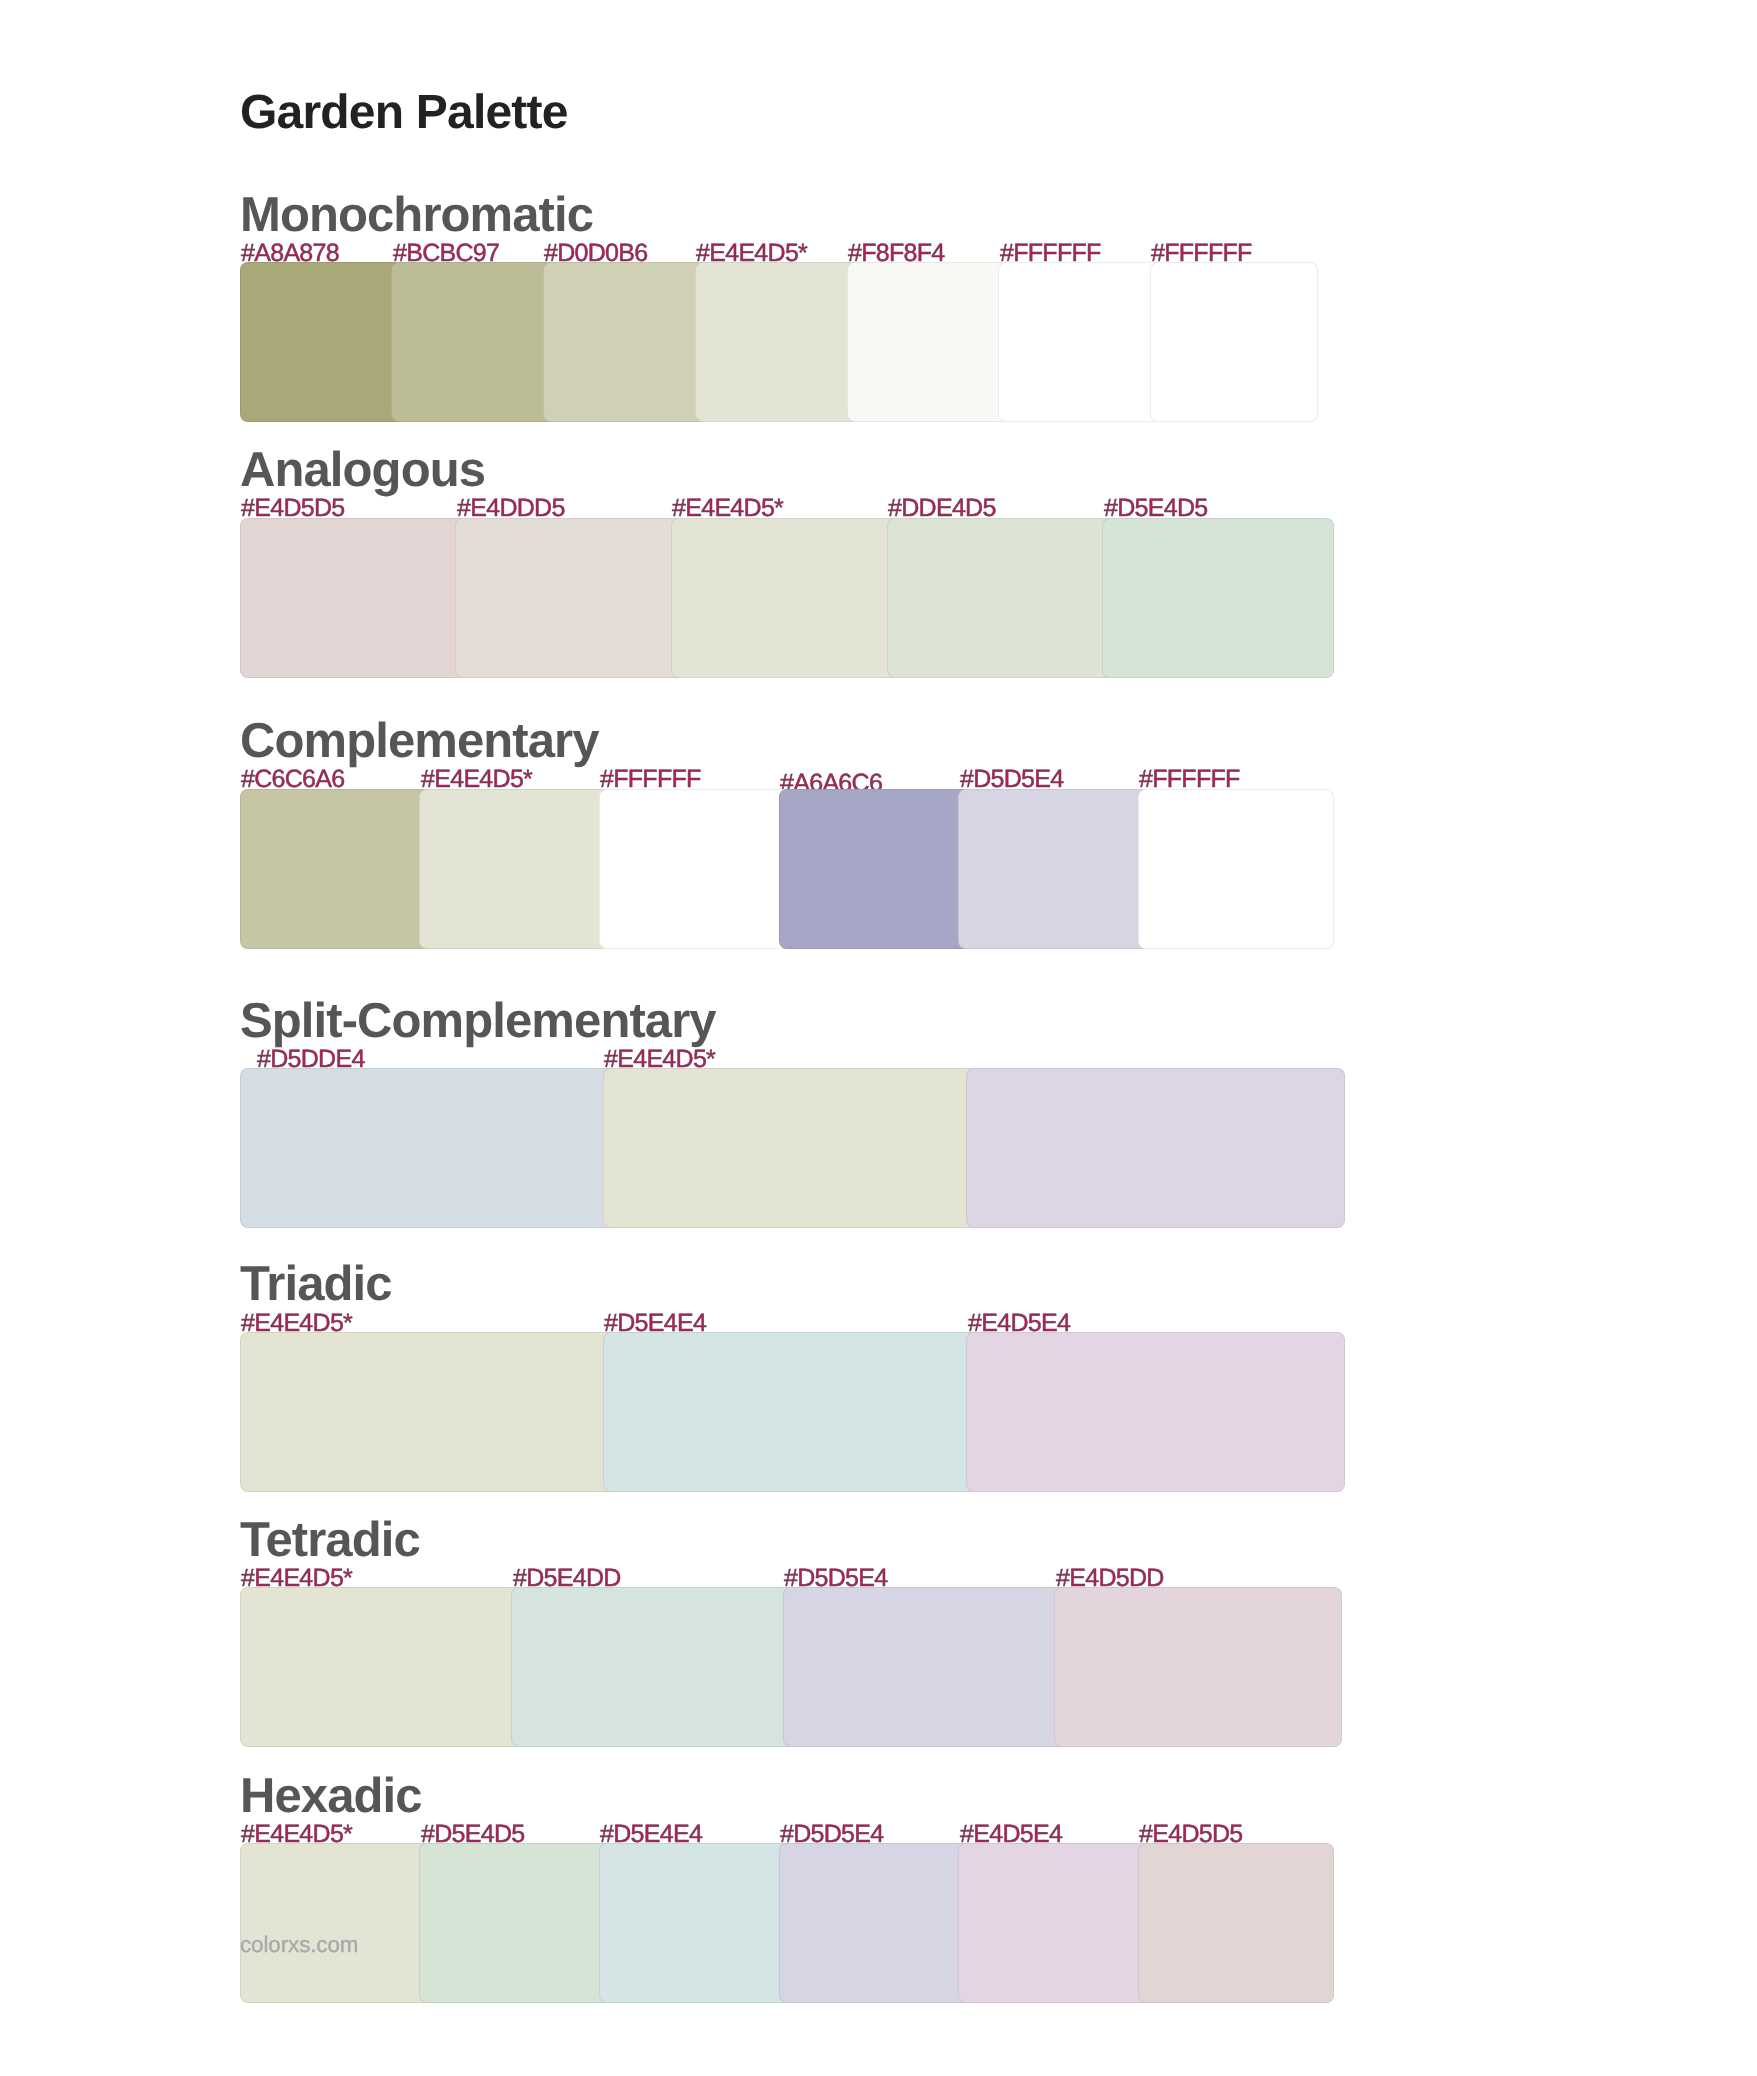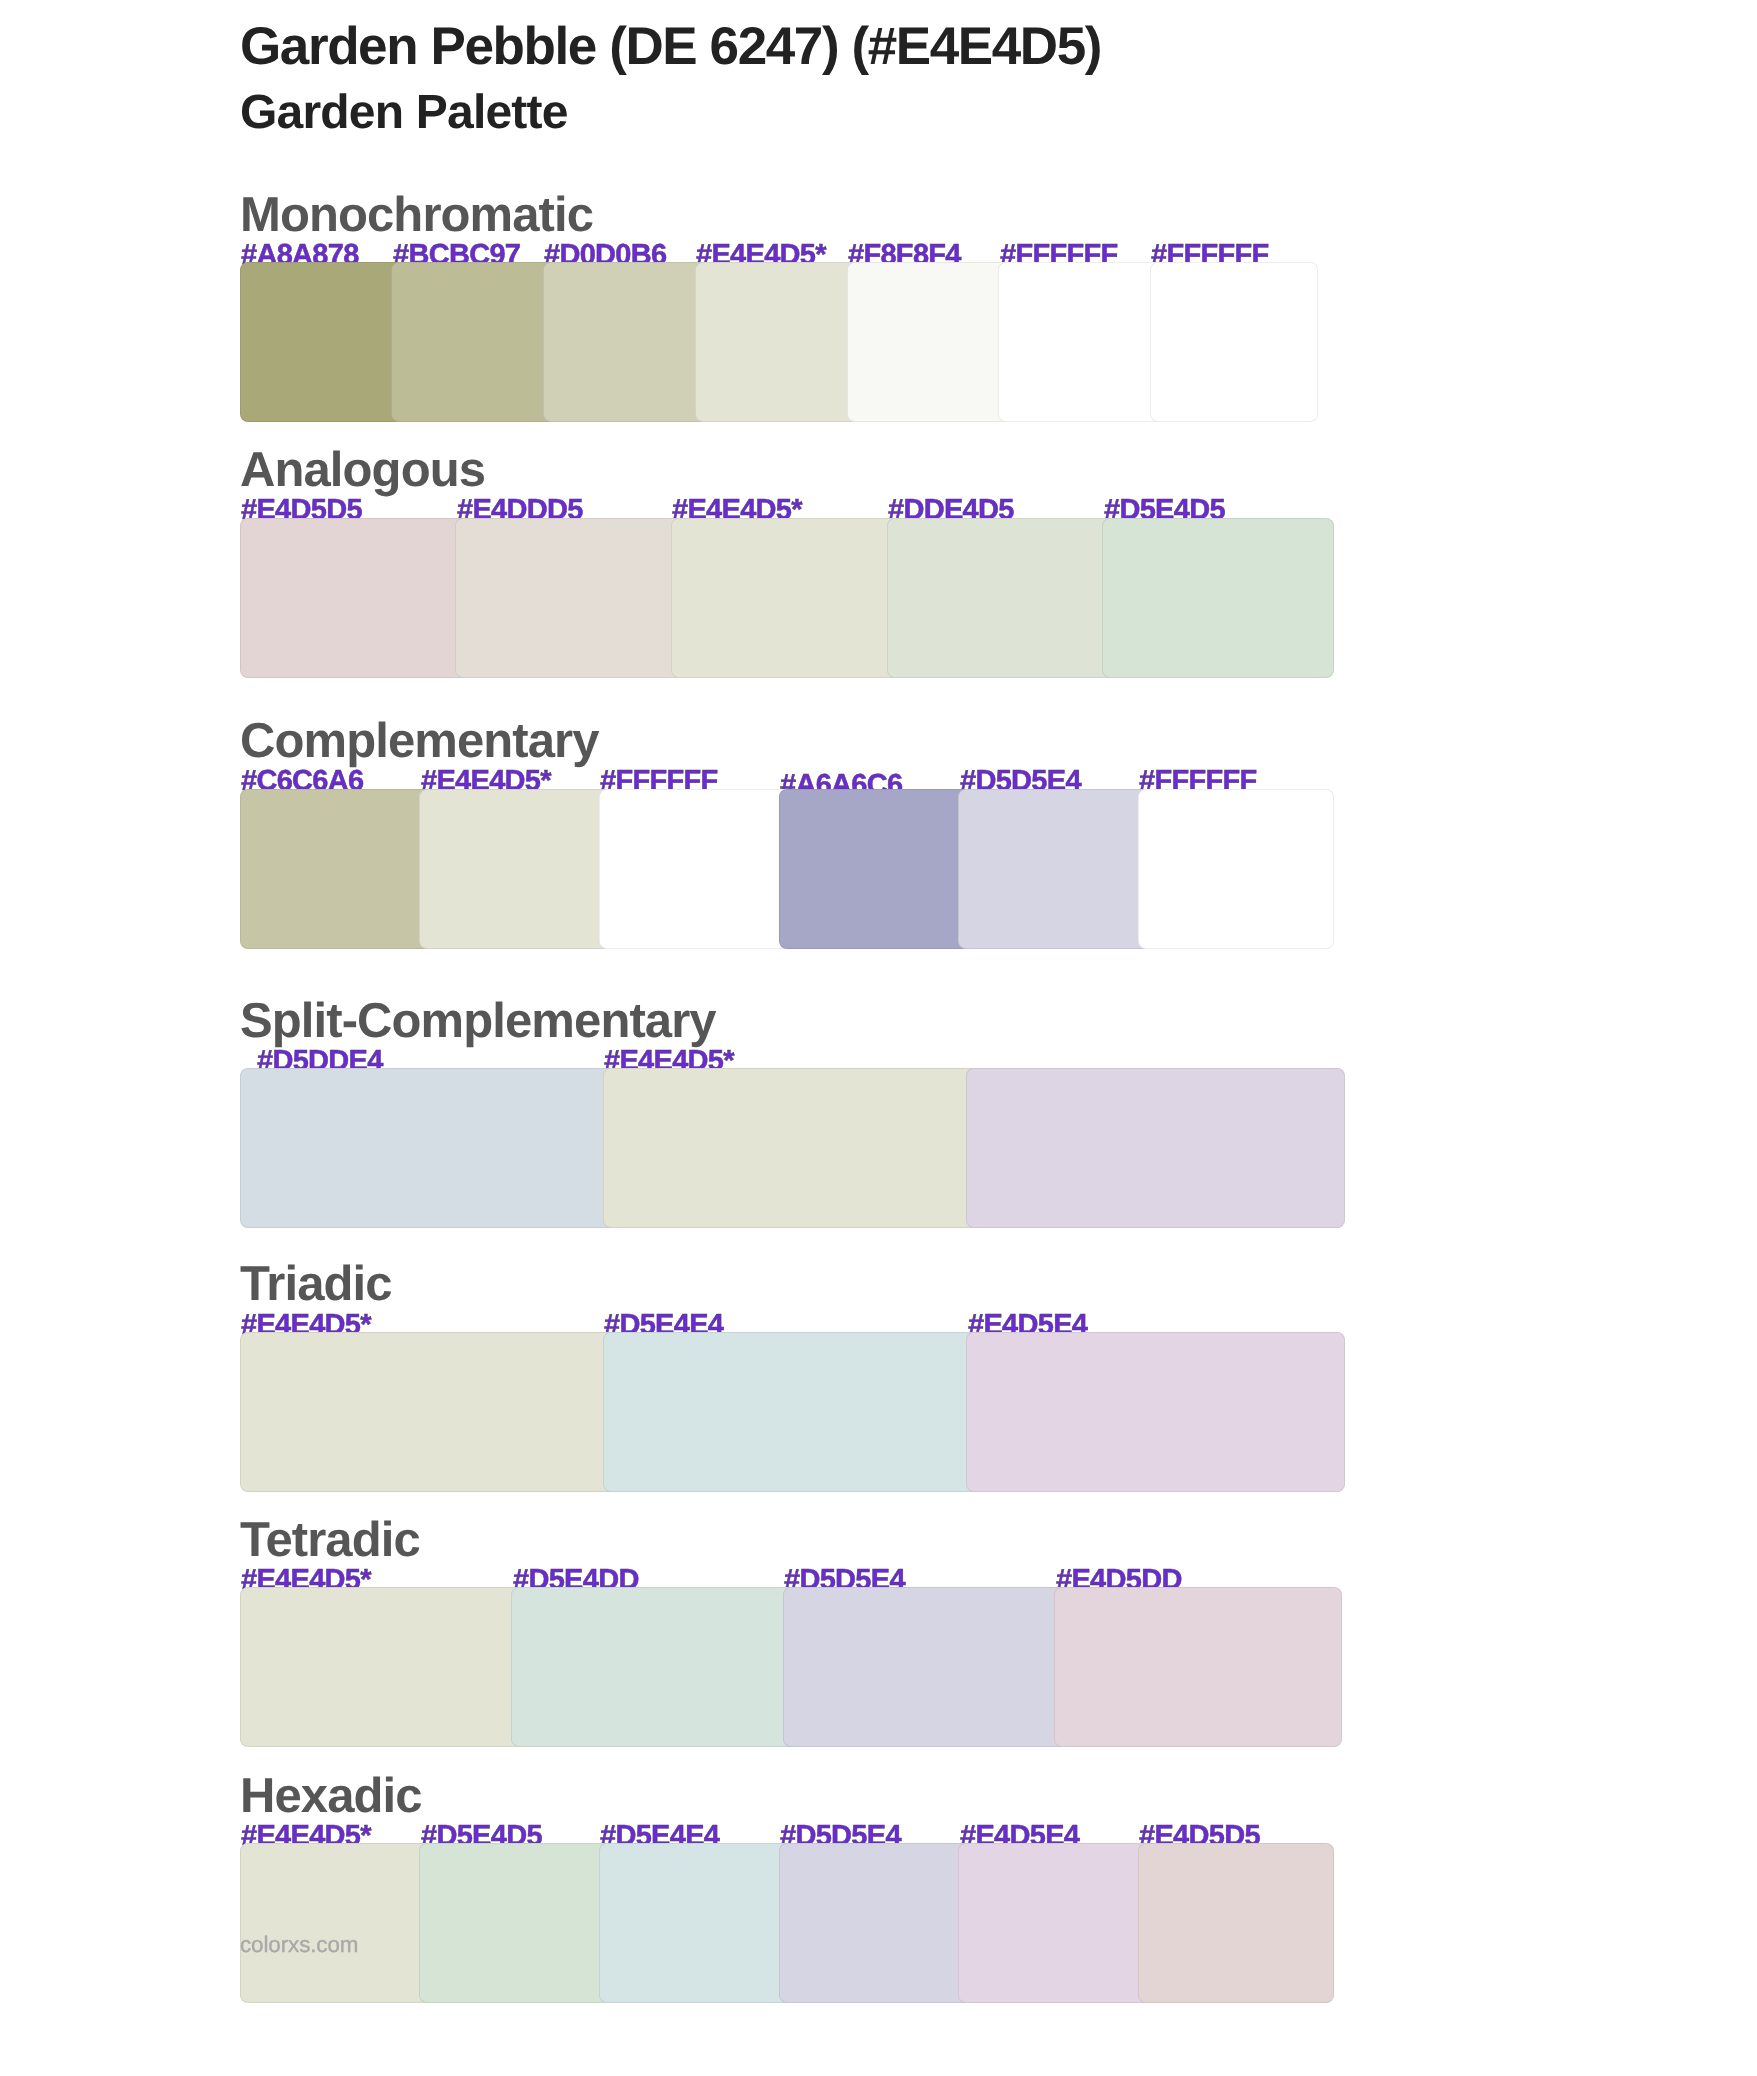--- a/index.html
+++ b/index.html
@@ -30,21 +30,21 @@
   }
   .section { position:absolute; left:0px; top:0px; width:1757px; height:0; }
   .sec-title {
     position:absolute; left:240px;
     font-size:49px; font-weight:700; color:#565656;
     letter-spacing:-0.9px;
     white-space:nowrap; line-height:1;
   }
   .label {
     position:absolute;
-    font-size:29px; font-weight:700; color:#6d28d9;
+    font-size:25px; font-weight:400; color:#be185d;
     letter-spacing:-0.7px;
     -webkit-text-stroke:0.5px #4a4a4a;
     white-space:nowrap; line-height:1;
   }
   .swatch {
     position:absolute; height:160px;
     border-radius:8px;
     box-shadow: inset 0 0 0 0.8px rgba(0,0,0,0.09);
   }
   .footer {
@@ -52,21 +52,20 @@
     font-size:22.4px; font-weight:400; color:#a9a9a9;
     -webkit-text-stroke:0.4px #a9a9a9;
     letter-spacing:-0.1px;
     line-height:1; white-space:nowrap;
   }
 </style>
 </head>
 <body>
 
 <div id="page">
-<div class="title" style="top:19.6px">Garden Pebble (DE 6247) (#E4E4D5)</div>
 <div class="subtitle" style="top:89px">Garden Palette</div>
 <div class="section">
   <div class="sec-title" style="top:191px">Monochromatic</div>
   <div class="label" style="left:241px;top:241px">#A8A878</div>
   <div class="label" style="left:393px;top:241px">#BCBC97</div>
   <div class="label" style="left:544px;top:241px">#D0D0B6</div>
   <div class="label" style="left:696px;top:241px">#E4E4D5*</div>
   <div class="label" style="left:848px;top:241px">#F8F8F4</div>
   <div class="label" style="left:1000px;top:241px">#FFFFFF</div>
   <div class="label" style="left:1151px;top:241px">#FFFFFF</div>

